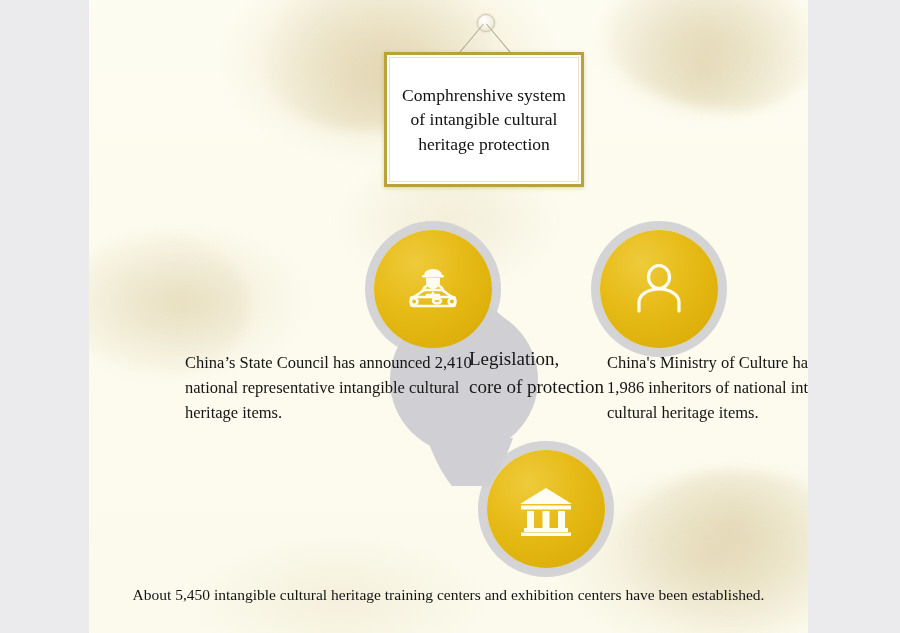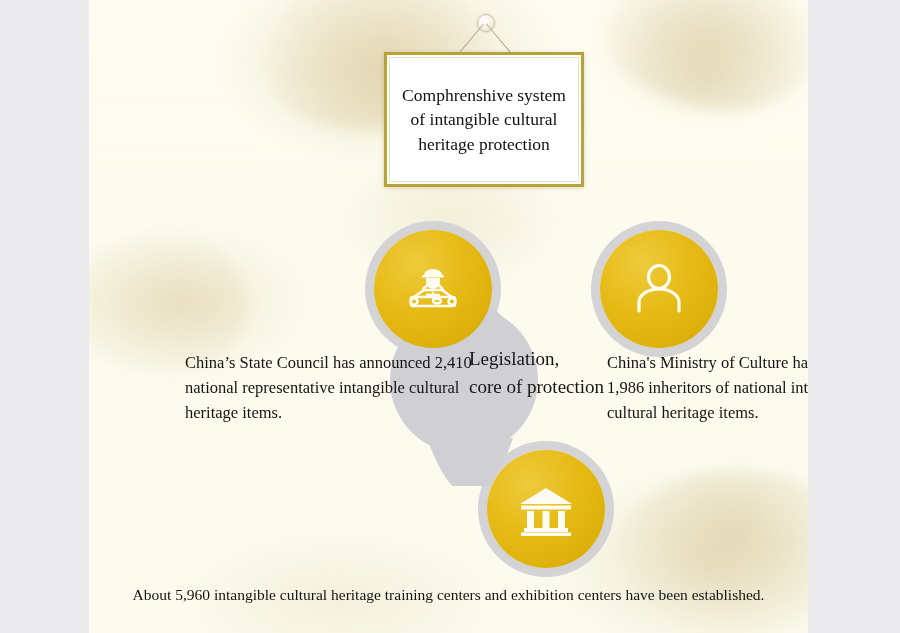--- a/index.html
+++ b/index.html
@@ -255,16 +255,16 @@
           </g>
         </svg>
       </div>
 
       <div id="center-label">Legislation,
 core of protection</div>
     </div>
 
     <div class="para" id="para-left">China’s State Council has announced 2,410 national representative intangible cultural heritage items.</div>
     <div class="para" id="para-right">China's Ministry of Culture has confirmed 1,986 inheritors of national intangible cultural heritage items.</div>
-    <div id="caption">About 5,960 intangible cultural heritage training centers and exhibition centers have been established.</div>
+    <div id="caption">About 5,450 intangible cultural heritage training centers and exhibition centers have been established.</div>
 
   </div>
 </div>
 
 </body></html>

